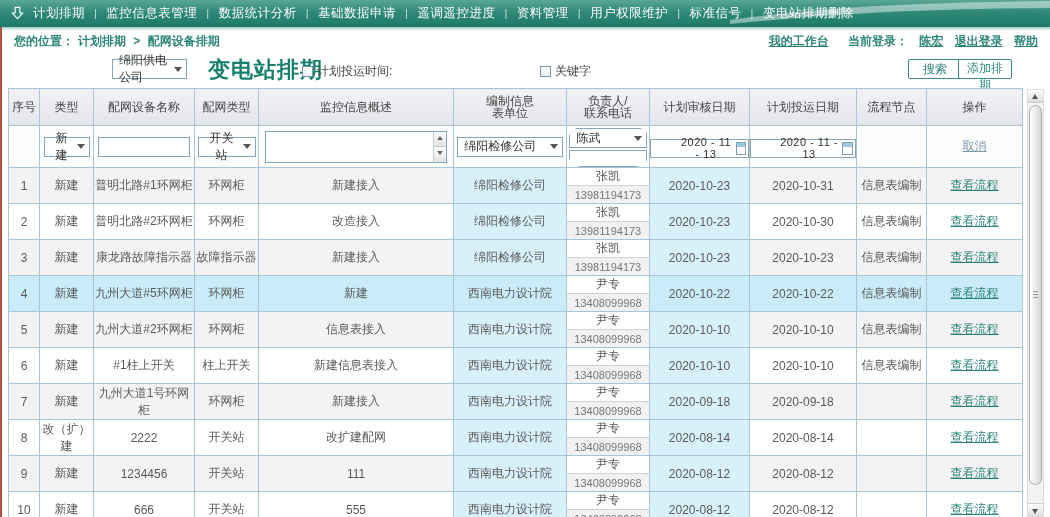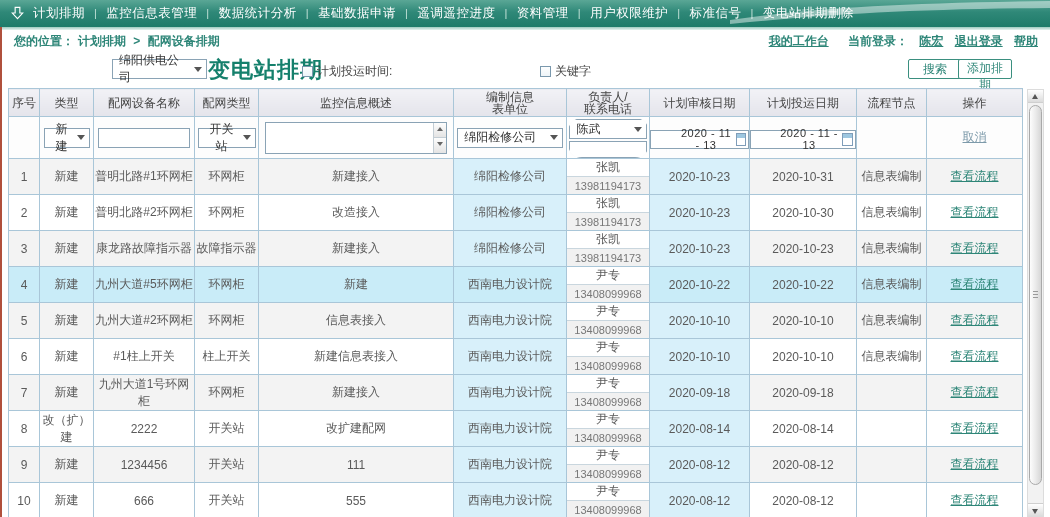--- a/index.html
+++ b/index.html
@@ -27,36 +27,36 @@
   .user-bar a { color:#2e8678; text-decoration:underline; cursor:pointer; margin-left:8px; }
   .user-bar .plain { text-decoration:none; margin-left:16px; cursor:default; }
 
   
   .toolbar { position:absolute; top:50px; left:0; right:0; height:38px; }
   .tb-label { position:absolute; top:13px; font-size:12px; color:#444; }
   .org-label { left:36px;margin-top:36px; }
   .sel { background:#fff; border:1px solid #8aa3b5; display:flex; align-items:center; justify-content:space-between;
     padding:0 4px 0 6px; height:20px; cursor:pointer; font-size:12px; color:#333; }
   .caret { width:0; height:0; border-left:4px solid transparent; border-right:4px solid transparent; border-top:5px solid #555; margin-left:4px; flex:0 0 auto; }
-  .org-select { position:absolute; left:112px; top:9px; width:95px; }
+  .org-select { position:absolute; left:112px; top:9px; width:75px; }
   .page-title { position:absolute; left:208px; top:5px; font-size:22px; font-weight:bold; color:#15806c; letter-spacing:1px; }
   .cb { display:inline-block; width:11px; height:11px; border:1px solid #7a98ad; background:linear-gradient(180deg,#fdfefe,#eef4f8); vertical-align:-2px; margin-right:4px; cursor:pointer; }
   .cb-group { position:absolute; top:13px; font-size:12px; color:#444; }
   .cb-plantime { left:302px; }
   .cb-keyword { left:540px; }
   .btn { position:absolute; top:9px; height:20px; background:#fff; border:1px solid #3a8f7f; color:#2e8678;
     font-size:12px; font-family:inherit; cursor:pointer; border-radius:2px; padding:0 6px; }
   .btn-search { left:908px; width:54px; }
   .btn-add { left:958px; width:54px; }
 
   
   .table-wrap { position:absolute; top:88px; left:8px; width:1014px; }
   table { border-collapse:collapse; table-layout:fixed; width:1014px; }
   th, td { border:1px solid #a9c6d8; overflow:hidden; }
-  th { height:28px; background:linear-gradient(180deg,#f2f2f6,#e4e4eb); color:#444; font-weight:normal;
+  th { height:37px; background:linear-gradient(180deg,#f2f2f6,#e4e4eb); color:#444; font-weight:normal;
     font-size:12px; white-space:pre-line; line-height:12px; text-align:center; }
   td { text-align:center; font-size:12px; color:#5a5a5a; }
   tr.filter-row td { height:41px; background:#fdfdfd; vertical-align:middle; }
   tr.data-row td { height:35px; }
   tr.data-row.odd td { background:#f3f3f3; }
   tr.data-row td.blue { background:#d8f0fa; }
   tr.data-row.selected td { background:#c9ecf8; }
   td.owner-td { padding:0; vertical-align:top; }
   .owner-name { height:17px; line-height:17px; background:#fff; }
   .owner-phone { height:18px; line-height:18px; background:#f1f1f1; border-top:1px solid #c9d6de; font-size:11px; color:#777; }

